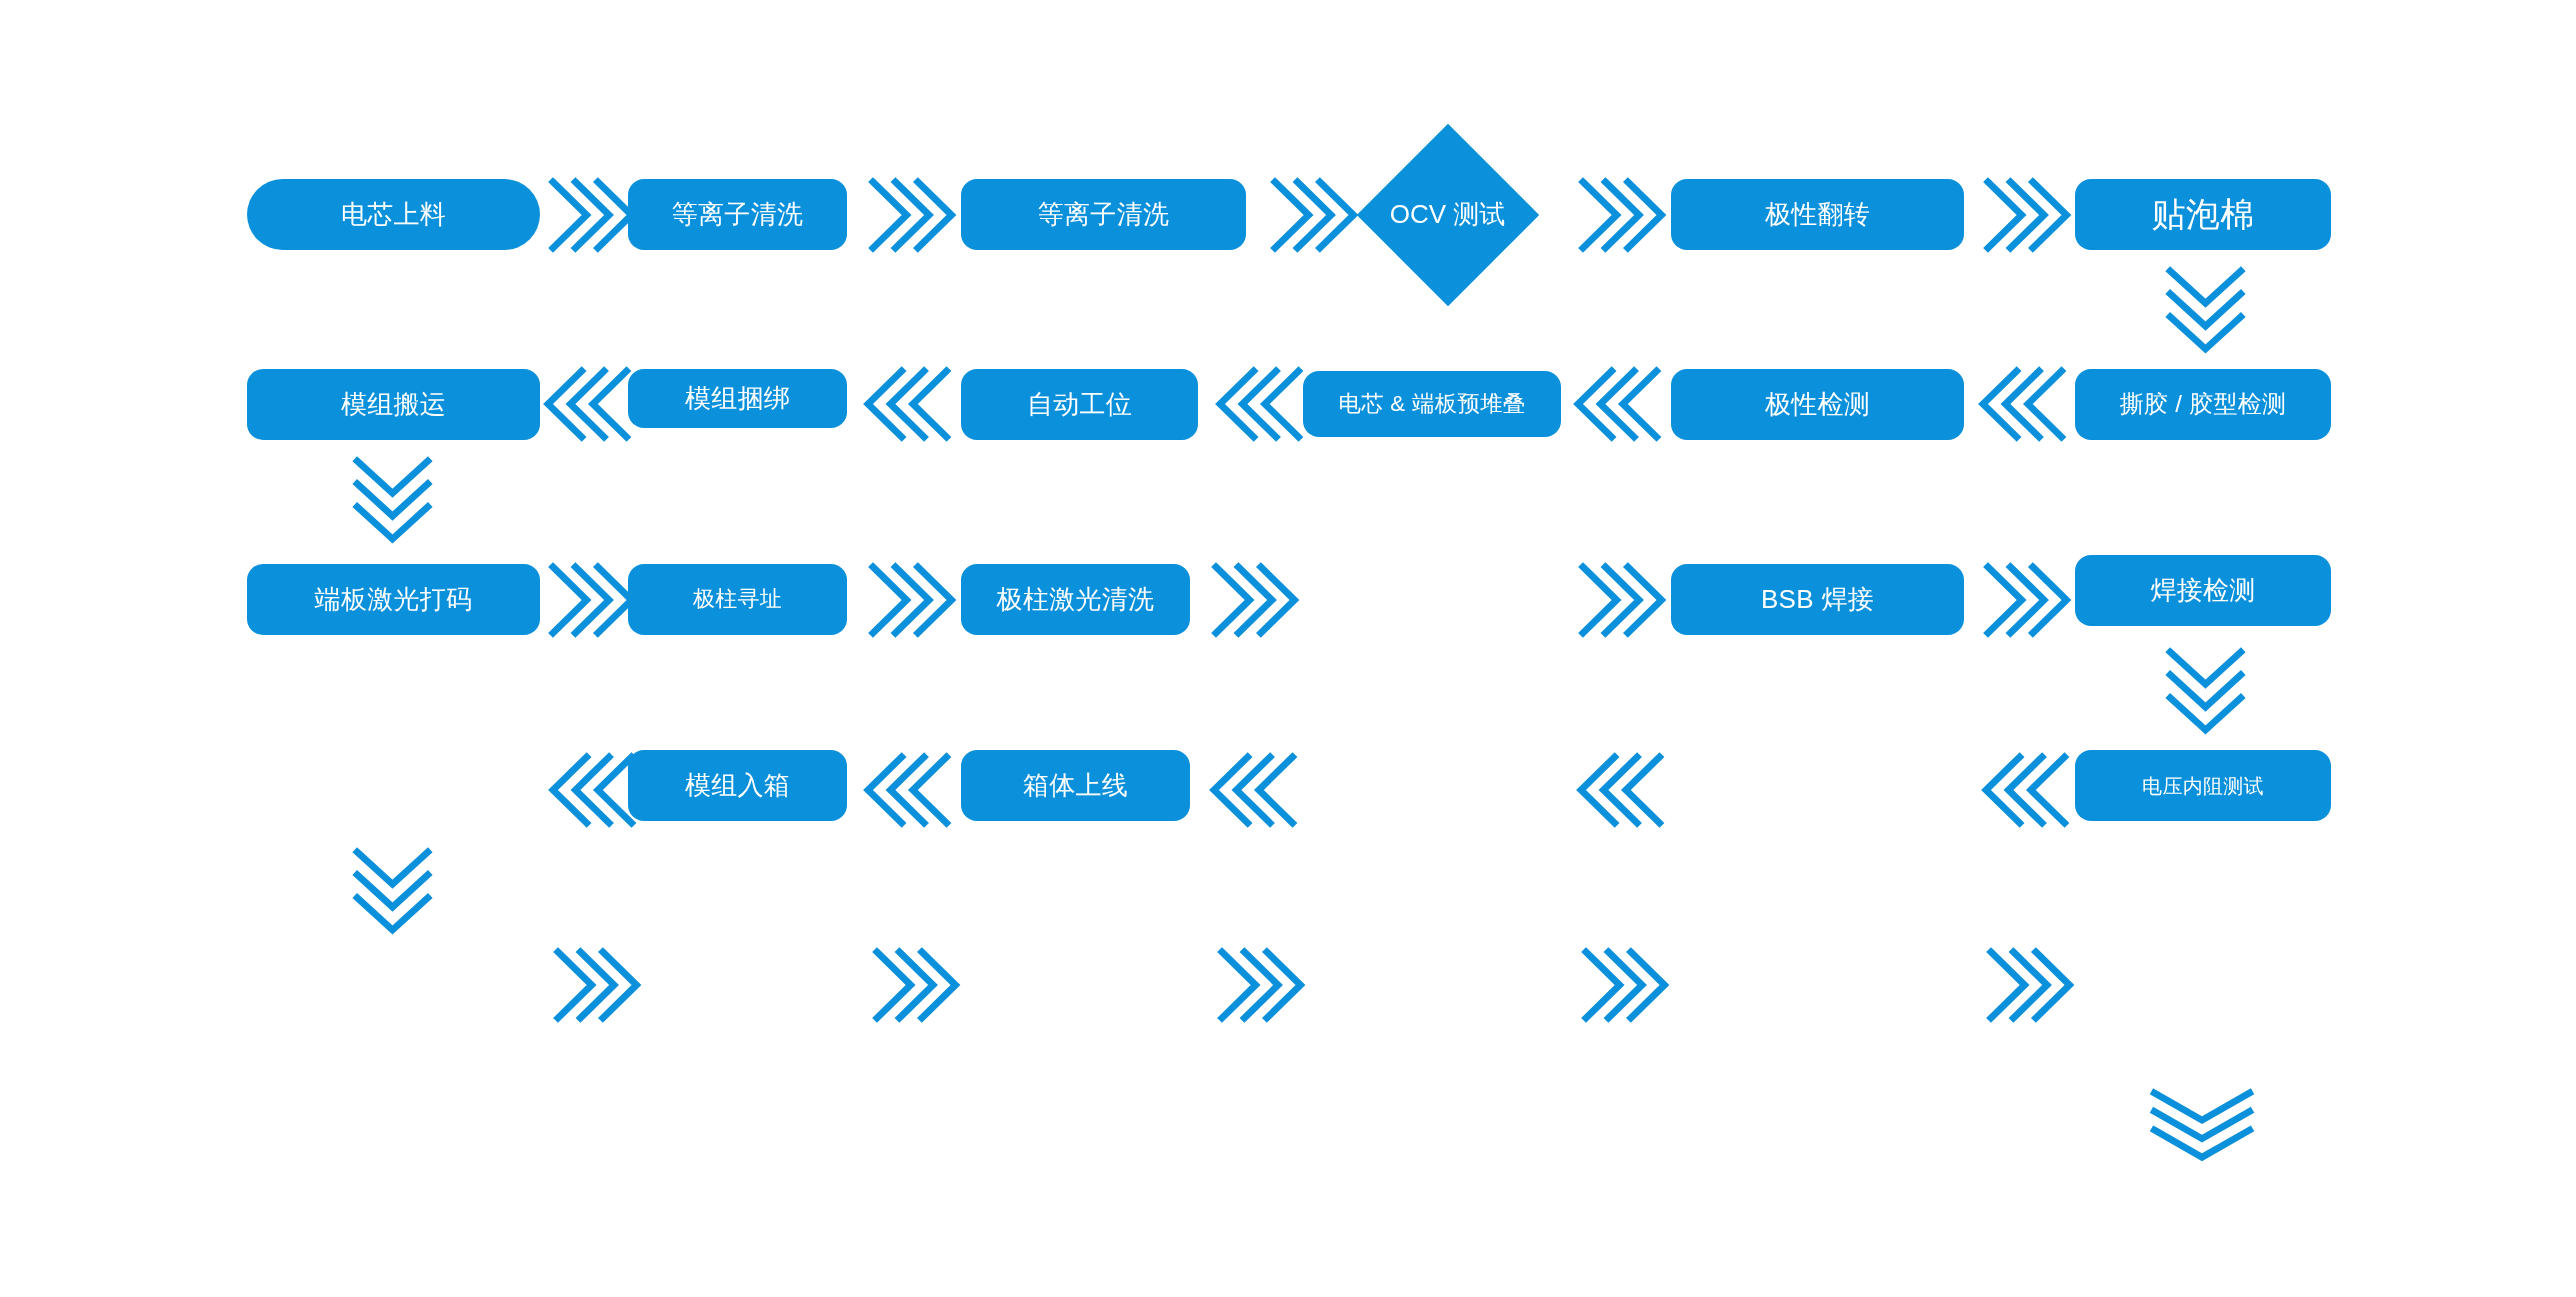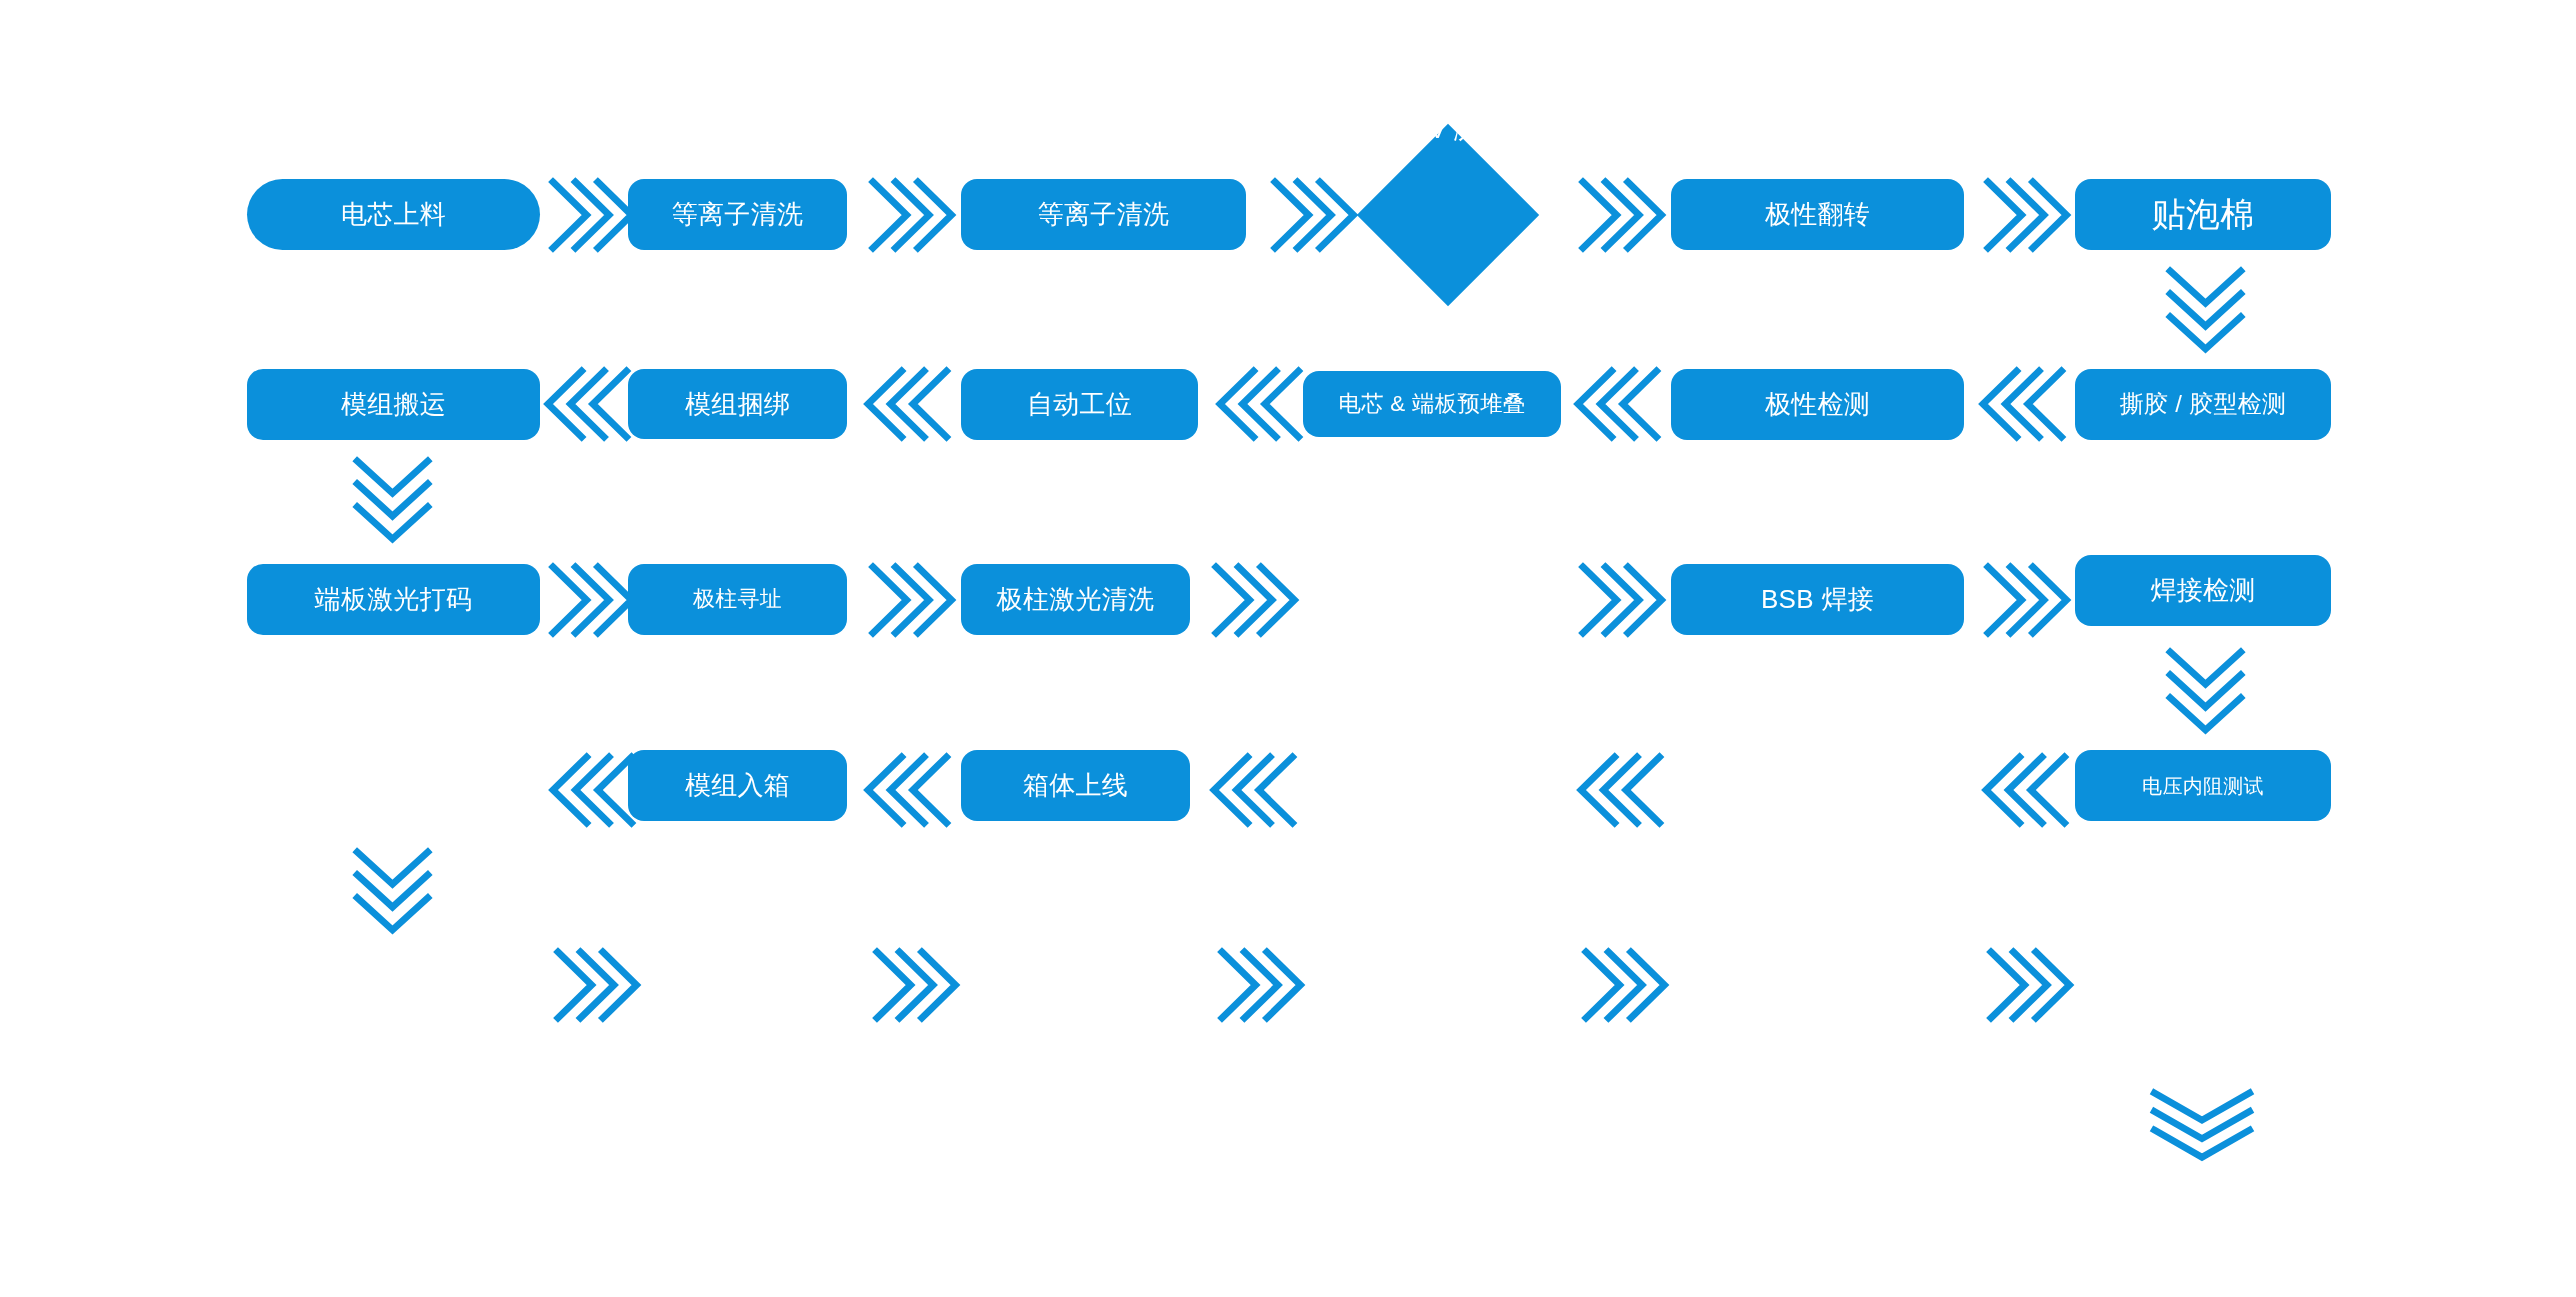--- a/index.html
+++ b/index.html
@@ -49,21 +49,21 @@
     background: #0b90db;
     color: #ffffff;
     border-radius: 622px;
     white-space: nowrap;
   }
 
   
   .diamond-wrap {
     position: absolute;
     display: flex;
-    align-items: flex-start;
+    align-items: center;
     justify-content: center;
   }
   .diamond-shape {
     position: absolute;
     left: 50%;
     top: 50%;
     background: #0b90db;
     transform: translate(-50%, -50%) rotate(45deg);
   }
   .diamond-text {
@@ -177,21 +177,21 @@
   <div class="chev" style="left:548px; top:366px;">
     <svg width="81" height="76" viewBox="0 0 130 122" aria-hidden="true">
       <g fill="none" stroke="#0b90db" stroke-width="11" stroke-linecap="square">
         <polyline points="54,8 0,61 54,114"></polyline>
         <polyline points="90,8 36,61 90,114"></polyline>
         <polyline points="126,8 72,61 126,114"></polyline>
       </g>
     </svg>
   </div>
 
-  <div class="node rounded" style="left:628px; top:369px; width:219px; height:70px; font-size:26px;">
+  <div class="node rounded" style="left:628px; top:369px; width:219px; height:59px; font-size:26px;">
     <span class="node-label">模组捆绑</span>
   </div>
 
   <div class="chev" style="left:868px; top:366px;">
     <svg width="81" height="76" viewBox="0 0 130 122" aria-hidden="true">
       <g fill="none" stroke="#0b90db" stroke-width="11" stroke-linecap="square">
         <polyline points="54,8 0,61 54,114"></polyline>
         <polyline points="90,8 36,61 90,114"></polyline>
         <polyline points="126,8 72,61 126,114"></polyline>
       </g>

